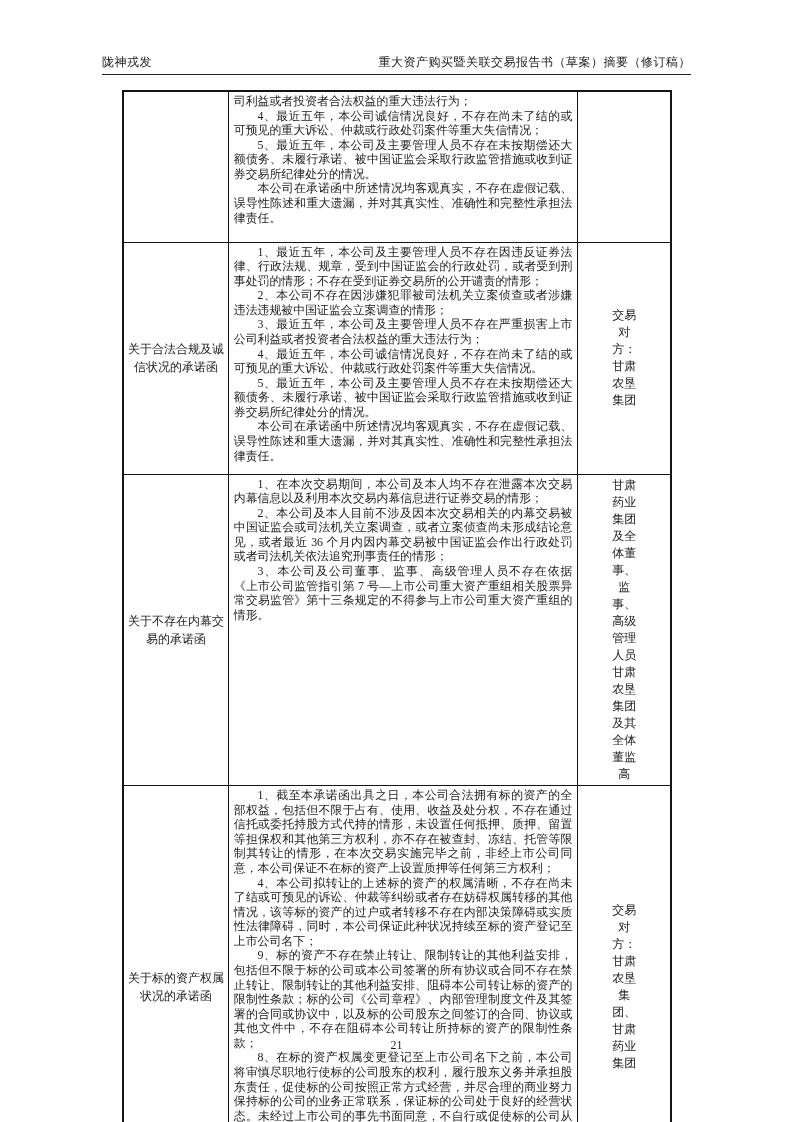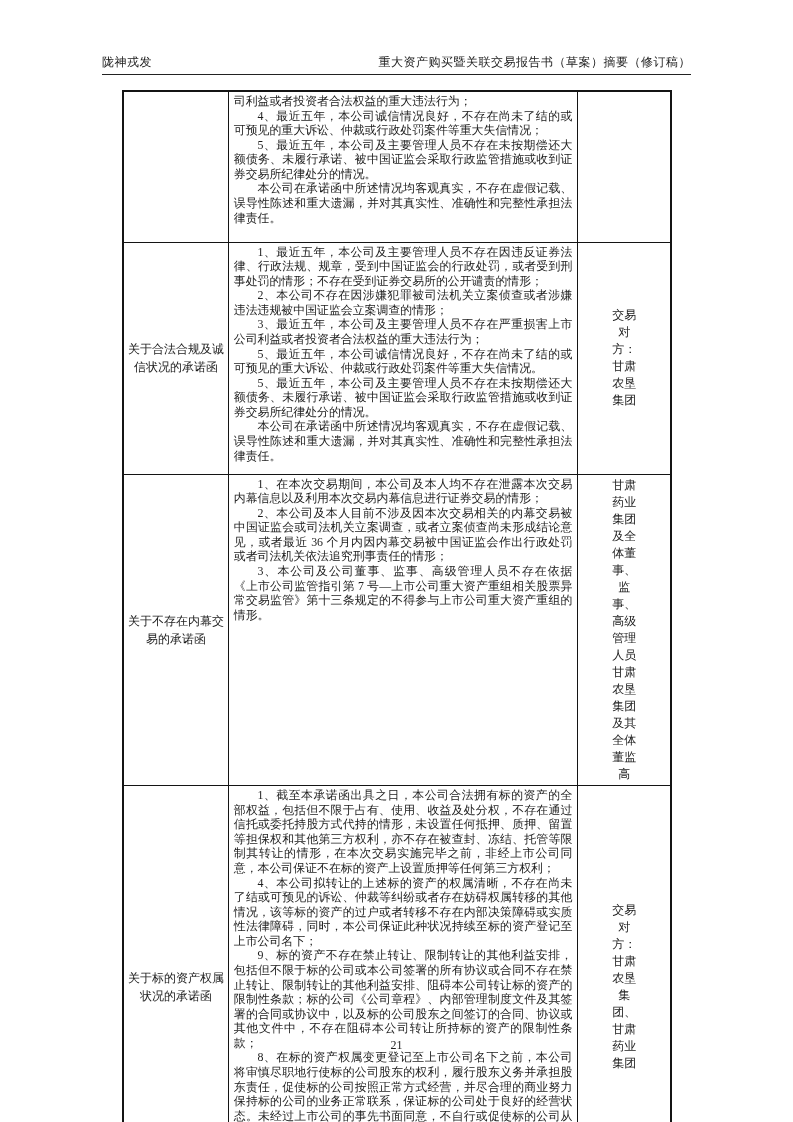--- a/index.html
+++ b/index.html
@@ -104,21 +104,21 @@
       </td>
       <td class="party-cell"></td>
     </tr>
 
     <tr class="r2">
       <td class="type-cell">关于合法合规及诚信状况的承诺函</td>
       <td class="content-cell">
         <p class="para">1、最近五年，本公司及主要管理人员不存在因违反证券法律、行政法规、规章，受到中国证监会的行政处罚，或者受到刑事处罚的情形；不存在受到证券交易所的公开谴责的情形；</p>
         <p class="para">2、本公司不存在因涉嫌犯罪被司法机关立案侦查或者涉嫌违法违规被中国证监会立案调查的情形；</p>
         <p class="para">3、最近五年，本公司及主要管理人员不存在严重损害上市公司利益或者投资者合法权益的重大违法行为；</p>
-        <p class="para">5、最近五年，本公司诚信情况良好，不存在尚未了结的或可预见的重大诉讼、仲裁或行政处罚案件等重大失信情况。</p>
+        <p class="para">4、最近五年，本公司诚信情况良好，不存在尚未了结的或可预见的重大诉讼、仲裁或行政处罚案件等重大失信情况。</p>
         <p class="para">5、最近五年，本公司及主要管理人员不存在未按期偿还大额债务、未履行承诺、被中国证监会采取行政监管措施或收到证券交易所纪律处分的情况。</p>
         <p class="para">本公司在承诺函中所述情况均客观真实，不存在虚假记载、误导性陈述和重大遗漏，并对其真实性、准确性和完整性承担法律责任。</p>
       </td>
       <td class="party-cell">
         <div class="party-line">交易对方：甘肃农垦集团</div>
       </td>
     </tr>
 
     <tr class="r3">
       <td class="type-cell">关于不存在内幕交易的承诺函</td>

